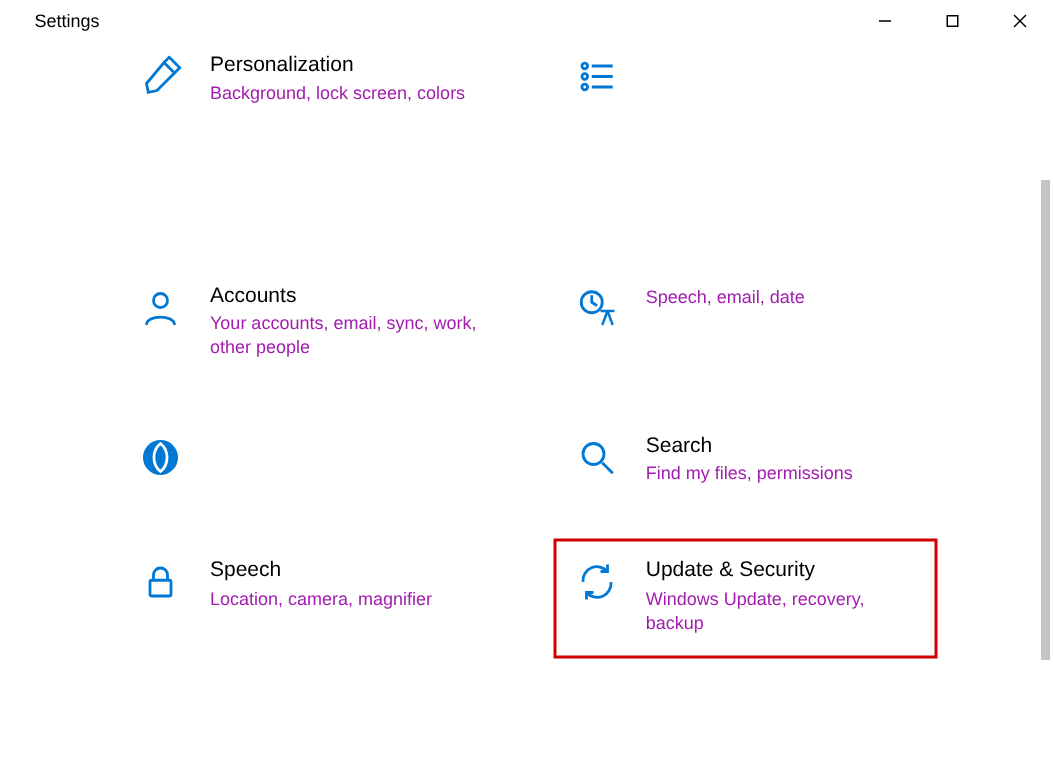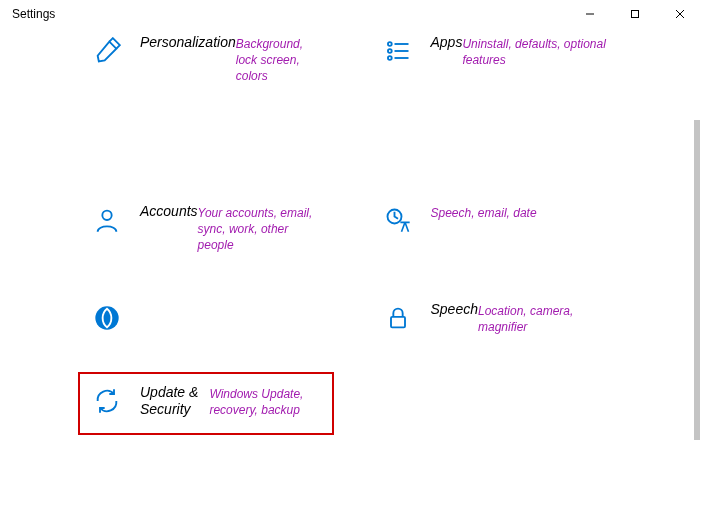--- a/index.html
+++ b/index.html
@@ -9,21 +9,21 @@
     height: 517px;
     font-family: "Segoe UI", Tahoma, sans-serif;
     background: #ffffff;
     overflow: hidden;
     position: relative;
   }
   .titlebar {
     height: 28px;
     display: flex;
     align-items: center;
-    padding-left: 12px;
+    padding-left: 23px;
     font-size: 12px;
     color: #000;
   }
   .win-controls {
     position: absolute;
     top: 0;
     right: 0;
     display: flex;
   }
   .win-btn {
@@ -76,23 +76,22 @@
   }
   .icon svg {
     width: 28px;
     height: 28px;
     stroke: #0078D4;
     fill: none;
     stroke-width: 1.6;
   }
   .text-col {
     display: flex;
-    flex-direction: row;
+    flex-direction: column;
     max-width: 185px;
-    font-style: italic;
   }
   .tile-title {
     font-size: 14px;
     color: #000;
     line-height: 1.25;
   }
   .tile-sub {
     font-size: 12px;
     color: #a21caf;
     line-height: 1.35;
@@ -153,24 +152,20 @@
       <span class="icon">
         <svg viewBox="0 0 24 24">
             <circle cx="5" cy="6" r="1.6"></circle>
             <line x1="9" y1="6" x2="21" y2="6"></line>
             <circle cx="5" cy="12" r="1.6"></circle>
             <line x1="9" y1="12" x2="21" y2="12"></line>
             <circle cx="5" cy="18" r="1.6"></circle>
             <line x1="9" y1="18" x2="21" y2="18"></line>
           </svg>
       </span>
-      <div class="text-col">
-        <span class="tile-title">Apps</span>
-        <span class="tile-sub">Uninstall, defaults, optional features</span>
-      </div>
     </div>
 
     <div style="height:34px"></div>
       <div style="height:34px"></div>
 
     <div class="tile">
       <span class="icon">
         <svg viewBox="0 0 24 24">
             <circle cx="12" cy="8" r="4"></circle>
             <path d="M4 22 C4 16 20 16 20 22"></path>
@@ -198,20 +193,32 @@
     <div class="tile">
       <span class="icon">
         <svg viewBox="0 0 24 24">
             <circle cx="12" cy="12" r="10" fill="#0078D4" stroke="none"></circle>
             <path d="M12 4 C7 8 7 16 12 20 C17 16 17 8 12 4 Z" stroke="#fff" fill="none"></path>
           </svg>
       </span>
     </div>
 
 
+    <div class="tile">
+      <span class="icon">
+        <svg viewBox="0 0 24 24">
+            <circle cx="10" cy="10" r="6"></circle>
+            <line x1="15" y1="15" x2="21" y2="21"></line>
+          </svg>
+      </span>
+      <div class="text-col">
+        <span class="tile-title">Search</span>
+        <span class="tile-sub">Find my files, permissions</span>
+      </div>
+    </div>
 
     <div class="tile">
       <span class="icon">
         <svg viewBox="0 0 24 24">
             <rect x="6" y="11" width="12" height="9" rx="1"></rect>
             <path d="M8 11 V8 a4 4 0 0 1 8 0 V11"></path>
           </svg>
       </span>
       <div class="text-col">
         <span class="tile-title">Speech</span>

